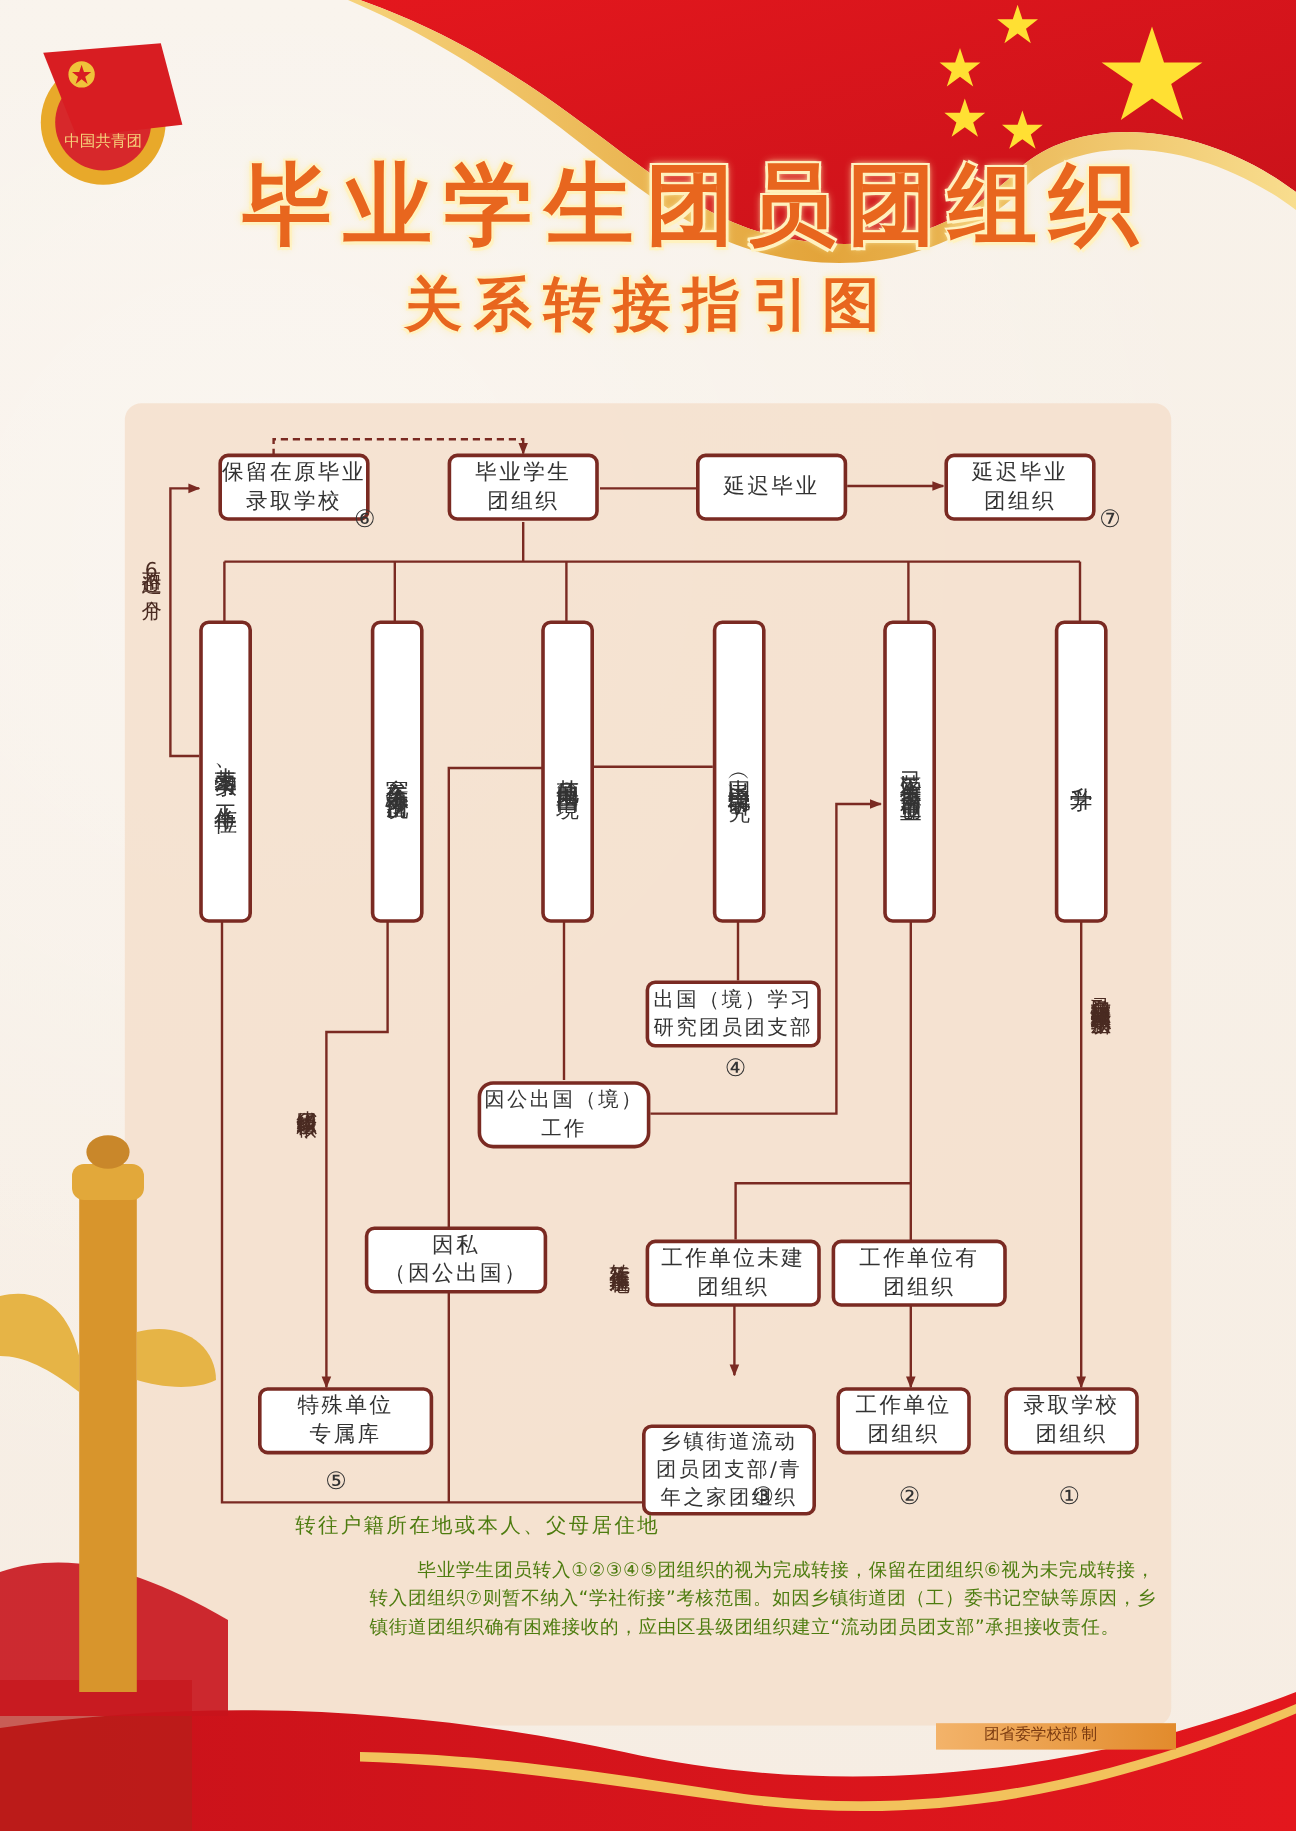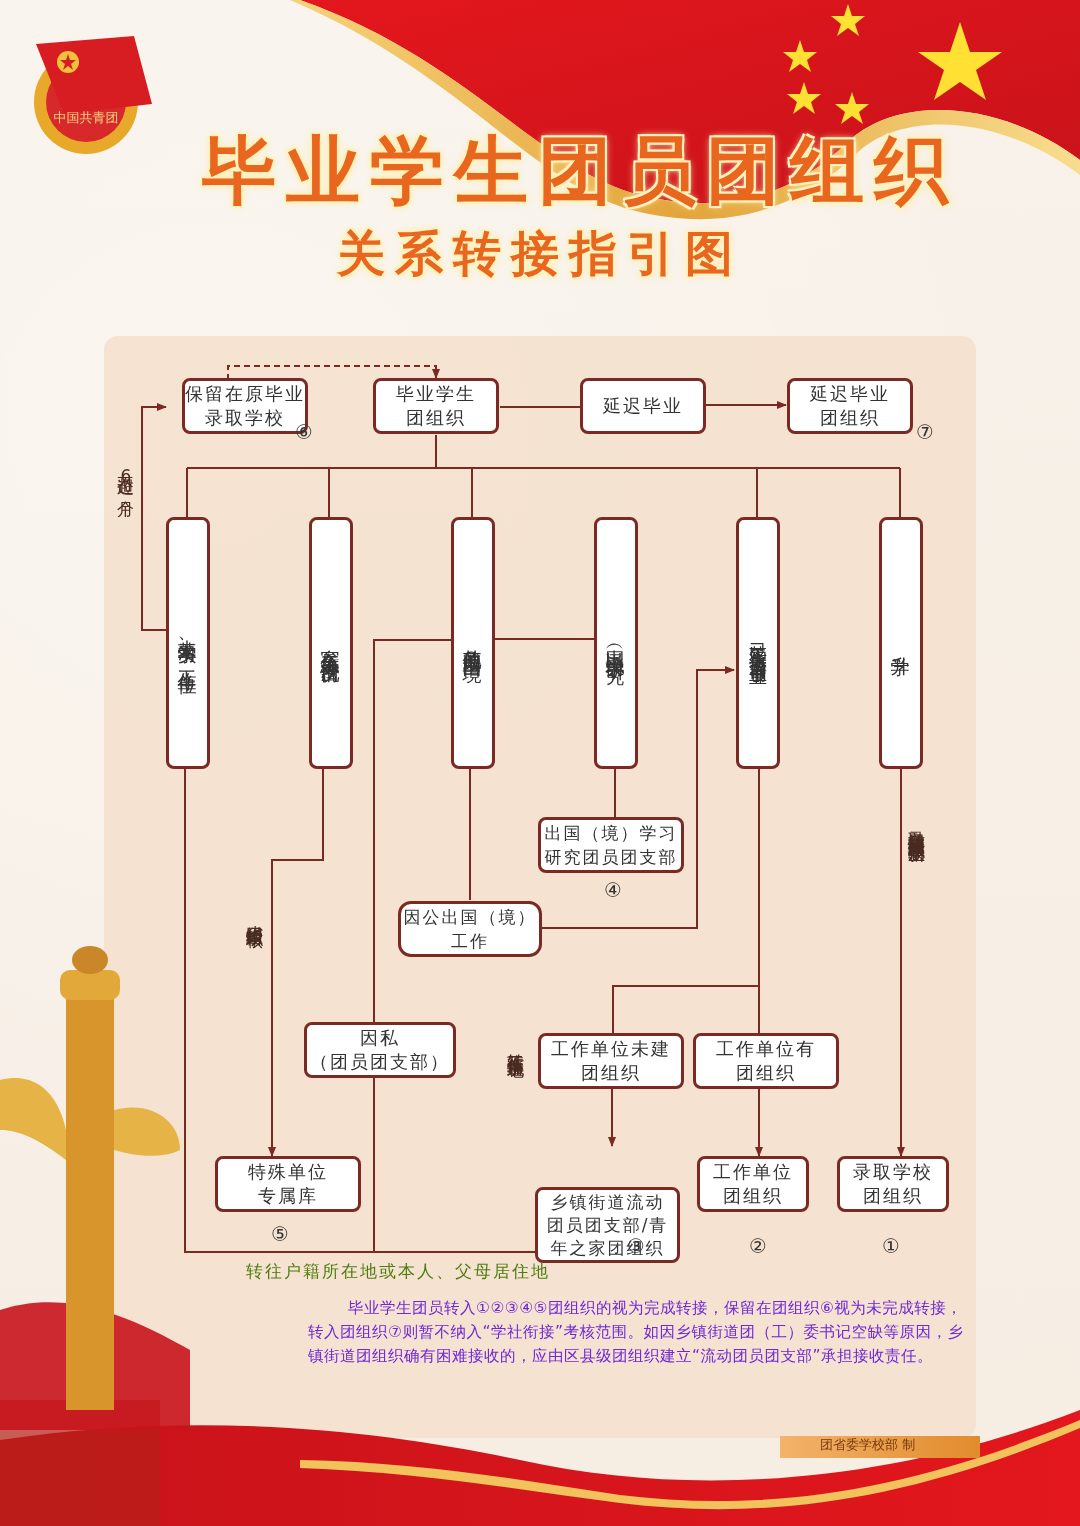--- a/index.html
+++ b/index.html
@@ -16,24 +16,24 @@
   .emblem{position:absolute;left:24px;top:22px;width:140px;height:140px;}
   .svgwires{position:absolute;left:0;top:0;width:1080px;height:1526px;pointer-events:none;}
   .box{position:absolute;background:#fff;border:3px solid #7a2a22;border-radius:8px;box-sizing:border-box;color:#333;
      display:flex;align-items:center;justify-content:center;text-align:center;font-size:18px;line-height:24px;letter-spacing:2px;}
   .vbox{position:absolute;background:#fff;border:3px solid #7a2a22;border-radius:8px;box-sizing:border-box;color:#333;
      display:flex;align-items:center;justify-content:center;font-size:19px;line-height:22px;}
   .vtext{writing-mode:vertical-rl;text-orientation:upright;letter-spacing:2px;}
   .num{position:absolute;font-size:20px;color:#333;}
   .vlabel{position:absolute;writing-mode:vertical-rl;text-orientation:upright;font-size:17px;color:#4a2b22;letter-spacing:1px;line-height:18px;}
   .hlabel{position:absolute;font-size:17px;color:#4d7c0f;letter-spacing:2px;}
-  .note{position:absolute;left:308px;top:1296px;width:670px;font-size:15.5px;line-height:24px;color:#6d28d9;letter-spacing:.5px;}
+  .note{position:absolute;left:308px;top:1296px;width:670px;font-size:15.5px;line-height:24px;color:#4d7c0f;letter-spacing:.5px;}
   .note .indent{display:inline-block;width:40px;}
   .footer{position:absolute;left:0;top:1400px;width:1080px;height:126px;}
-  .credit{position:absolute;left:780px;top:1436px;width:200px;height:22px;background:linear-gradient(90deg,#f3b36a,#e28b2c);color:#7a3a10;font-size:13px;padding-left:40px;box-sizing:border-box;}
+  .credit{position:absolute;left:780px;top:1436px;width:200px;height:22px;background:linear-gradient(90deg,#f3b36a,#e28b2c);color:#7a3a10;font-size:13px;padding-left:40px;box-sizing:border-box;font-family:Liberation Serif, serif;}
 </style>
 </head>
 <body>
 
 <div class="bg-texture"></div>
 
 <svg class="flag" viewBox="0 0 1080 330">
   <defs>
     <linearGradient id="rg" x1="0" y1="0" x2="1" y2="1">
       <stop offset="0" stop-color="#e3171d"></stop>
@@ -176,21 +176,21 @@
 <div class="box" style="left:398px;top:901px;width:144px;height:56px;font-size:17px;border-radius:13px;">
   <div>
       <div>因公出国（境）</div>
       <div>工作</div>
     </div>
 </div>
 
 <div class="box" style="left:304px;top:1022px;width:152px;height:56px;">
   <div>
       <div>因私</div>
-      <div>（团员团支部）</div>
+      <div>（因公出国）</div>
     </div>
 </div>
 
 <div class="box" style="left:538px;top:1033px;width:146px;height:56px;">
   <div>
       <div>工作单位未建</div>
       <div>团组织</div>
     </div>
 </div>
 <div class="box" style="left:693px;top:1033px;width:146px;height:56px;">

